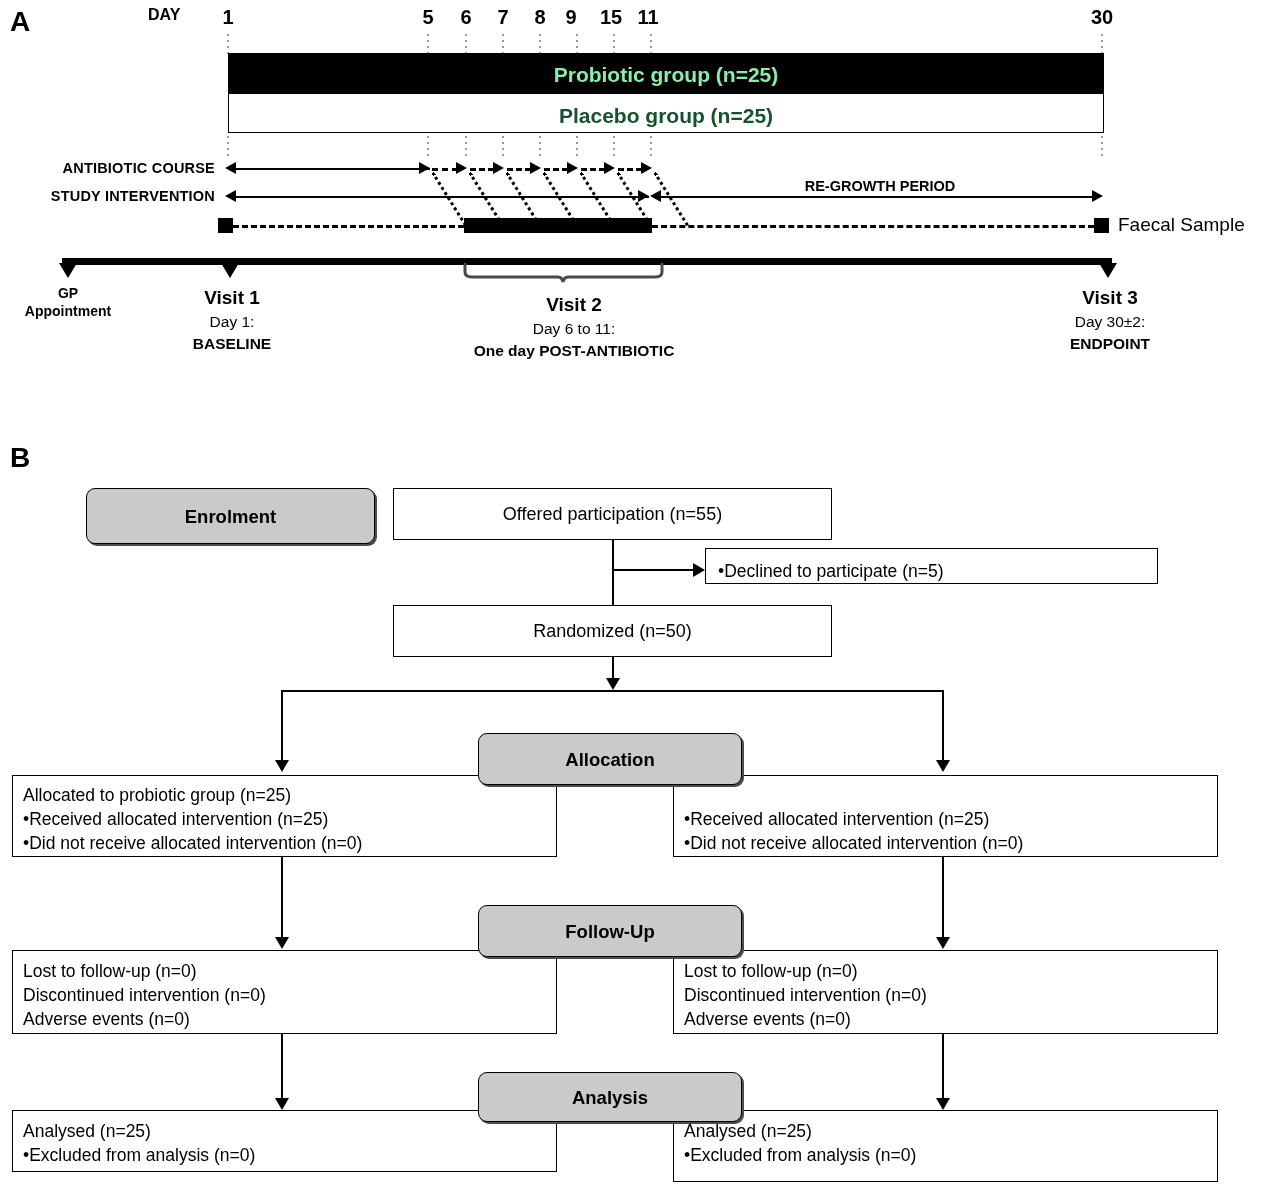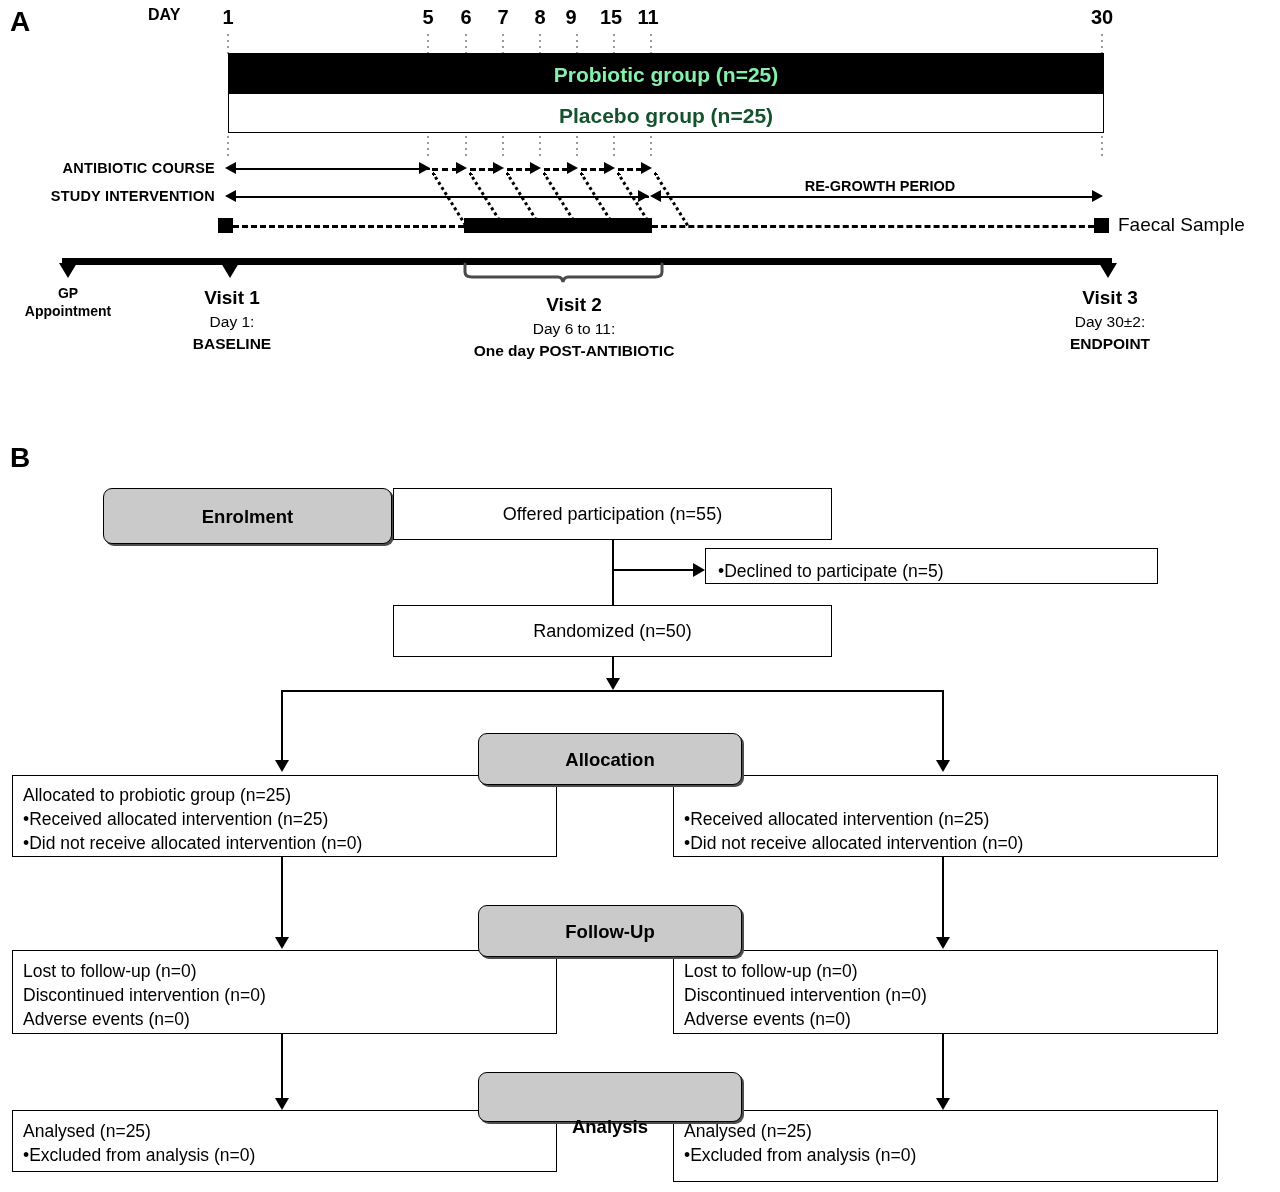--- a/index.html
+++ b/index.html
@@ -192,21 +192,21 @@
     <div class="vis-t3">One day POST-ANTIBIOTIC</div>
   </div>
   <div class="vis-block" style="left:1110px;top:285px;">
     <div class="vis-t1">Visit 3</div>
     <div class="vis-t2">Day 30±2:</div>
     <div class="vis-t3">ENDPOINT</div>
   </div>
 
   <div class="panel-letter" id="panel-B-letter">B</div>
 
-  <div class="stage" style="left:103px;top:488px;width:289px;height:56px;">
+  <div class="stage" style="left:86px;top:488px;width:289px;height:56px;">
     <div class="stage-label" style="top:17px;">Enrolment</div>
   </div>
 
   <div class="box" style="left:393px;top:488px;width:439px;height:52px;">
     <div class="box-center" style="top:15px;">Offered participation (n=55)</div>
   </div>
 
   <div class="ln vln" style="left:612px;top:540px;height:71px;"></div>
   <div class="ln hln" style="left:612px;top:569px;width:83px;"></div>
   <div class="aright" style="left:693px;top:563px;"></div>
@@ -269,16 +269,16 @@
   <div class="box" style="left:12px;top:1110px;width:545px;height:62px;">
     <div class="box-text" style="left:10px;top:8px;">Analysed (n=25)</div>
     <div class="box-text" style="left:10px;top:32px;">•Excluded from analysis (n=0)</div>
   </div>
   <div class="box" style="left:673px;top:1110px;width:545px;height:72px;">
     <div class="box-text" style="left:10px;top:8px;">Analysed (n=25)</div>
     <div class="box-text" style="left:10px;top:32px;">•Excluded from analysis (n=0)</div>
   </div>
 
   <div class="stage" style="left:478px;top:1072px;width:264px;height:50px;">
-    <div class="stage-label" style="top:14px;margin-top:29px;">Analysis</div>
+    <div class="stage-label" style="top:14px;">Analysis</div>
   </div>
 
 </div>
 
 </body></html>

